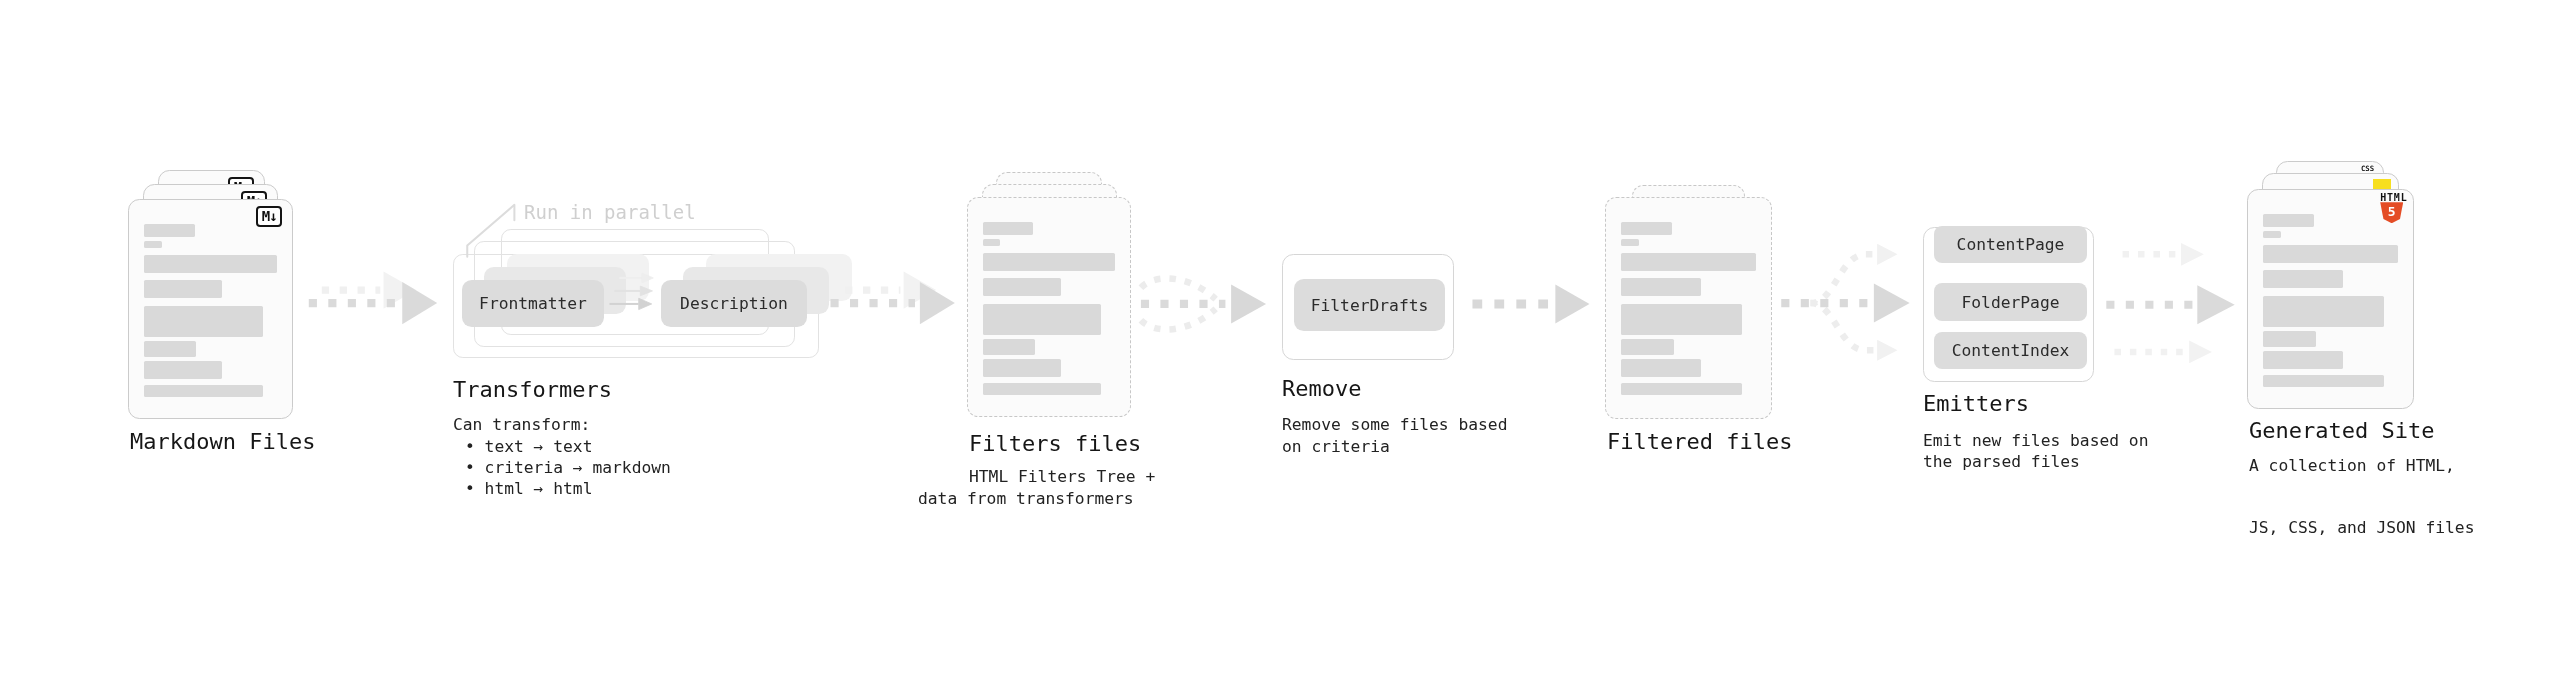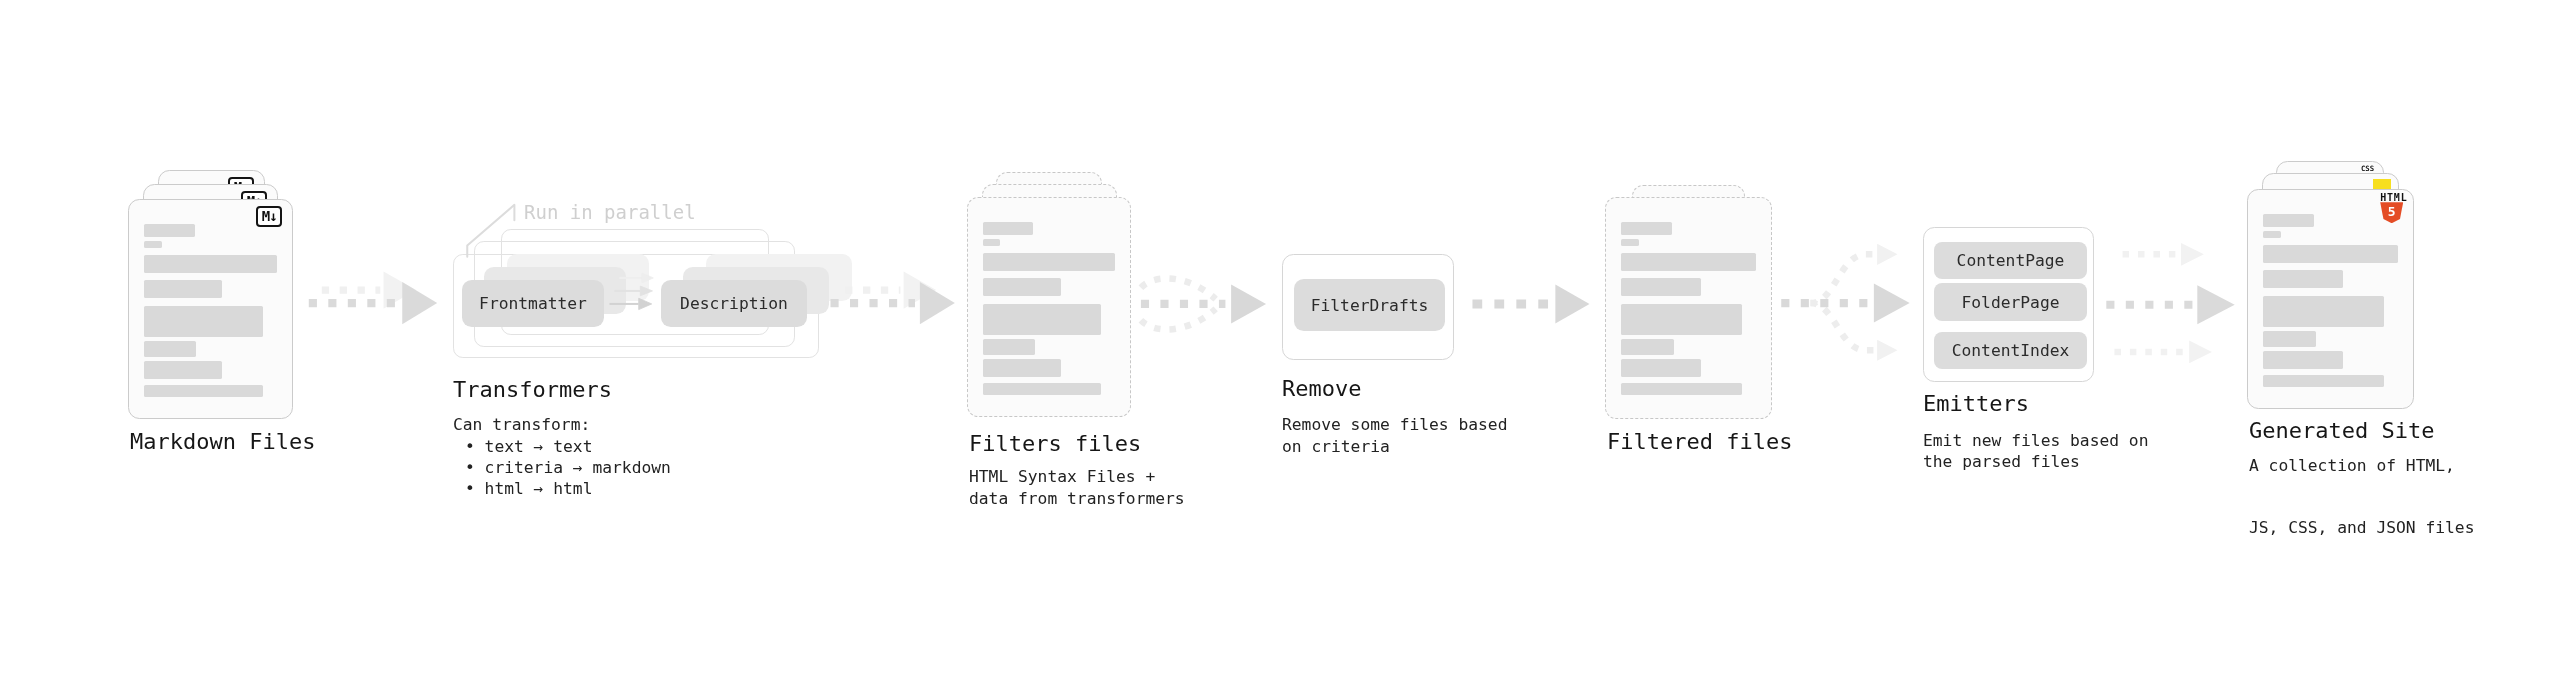--- a/index.html
+++ b/index.html
@@ -99,22 +99,22 @@
           <div class="bar" style="top: 41px; height: 6.5px; width: 13%;"></div>
           <div class="bar" style="top: 55px; height: 18px; width: 100%;"></div>
           <div class="bar" style="top: 80px; height: 18px; width: 59%;"></div>
           <div class="bar" style="top: 106px; height: 31px; width: 90%;"></div>
           <div class="bar" style="top: 141px; height: 16.3px; width: 39%;"></div>
           <div class="bar" style="top: 161px; height: 18px; width: 59%;"></div>
           <div class="bar" style="top: 185px; height: 12.2px; width: 90%;"></div>
         </div>
     </div>
     <div class="section-title" style="left:969px;top:432px;">Filters files</div>
-    <div class="section-desc" style="left:969px;top:466px;">HTML Syntax Files +</div>
-    <div class="section-desc" style="left:969px;top:488px;">data from transformers</div>
+    <div class="section-desc" style="left:969px;top:466px;">HTML Filters Tree +</div>
+    <div class="section-desc" style="left:918px;top:488px;">data from transformers</div>
   </div>
 
   <div>
     <div class="panel-box" style="left:1282px;top:254px;width:172px;height:106px;"></div>
     <div class="chip" style="left:1294px;top:279px;width:151px;height:52px;">FilterDrafts</div>
     <div class="section-title" style="left:1282px;top:377px;">Remove</div>
     <div class="section-desc" style="left:1282px;top:414px;">Remove some files based</div>
     <div class="section-desc" style="left:1282px;top:436px;">on criteria</div>
   </div>
 
@@ -130,21 +130,21 @@
           <div class="bar" style="top: 141px; height: 16.3px; width: 39%;"></div>
           <div class="bar" style="top: 161px; height: 18px; width: 59%;"></div>
           <div class="bar" style="top: 185px; height: 12.2px; width: 90%;"></div>
         </div>
     </div>
     <div class="section-title" style="left:1607px;top:430px;">Filtered files</div>
   </div>
 
   <div>
     <div class="panel-box" style="left:1923px;top:227px;width:171px;height:155px;"></div>
-    <div class="chip" style="left:1934px;top:242px;width:153px;height:37px;border-radius:8.1px;text-align:center;">ContentPage</div>
+    <div class="chip" style="left:1934px;top:226px;width:153px;height:37px;border-radius:8.1px;text-align:center;">ContentPage</div>
     <div class="chip" style="left:1934px;top:283px;width:153px;height:38px;border-radius:8.1px;">FolderPage</div>
     <div class="chip" style="left:1934px;top:332px;width:153px;height:37px;border-radius:8.1px;">ContentIndex</div>
     <div class="section-title" style="left:1923px;top:392px;">Emitters</div>
     <div class="section-desc" style="left:1923px;top:430px;">Emit new files based on</div>
     <div class="section-desc" style="left:1923px;top:451px;">the parsed files</div>
   </div>
 
   <div>
     <div class="card" style="left:2276px;top:161px;width:108px;height:220px;">
       <div class="css-badge">

